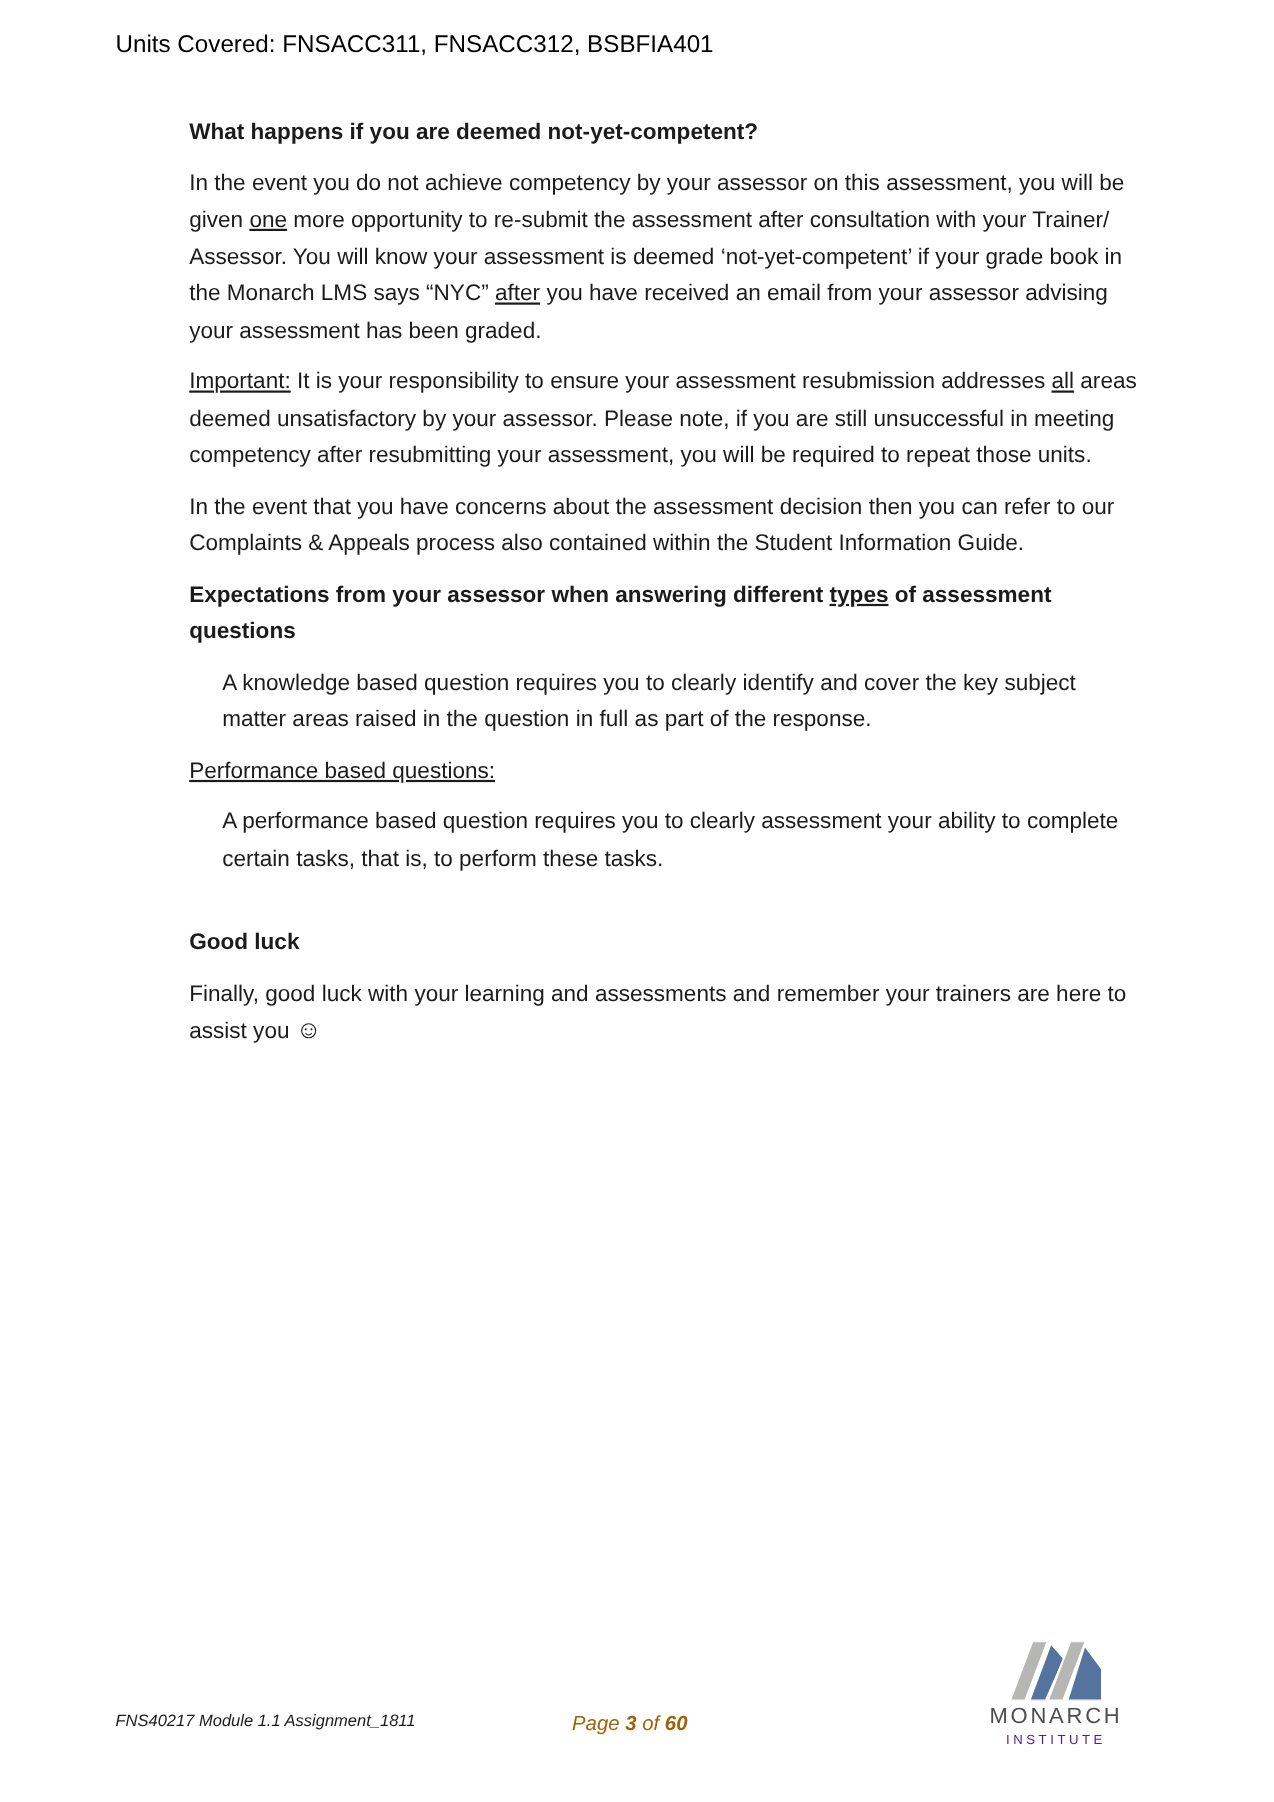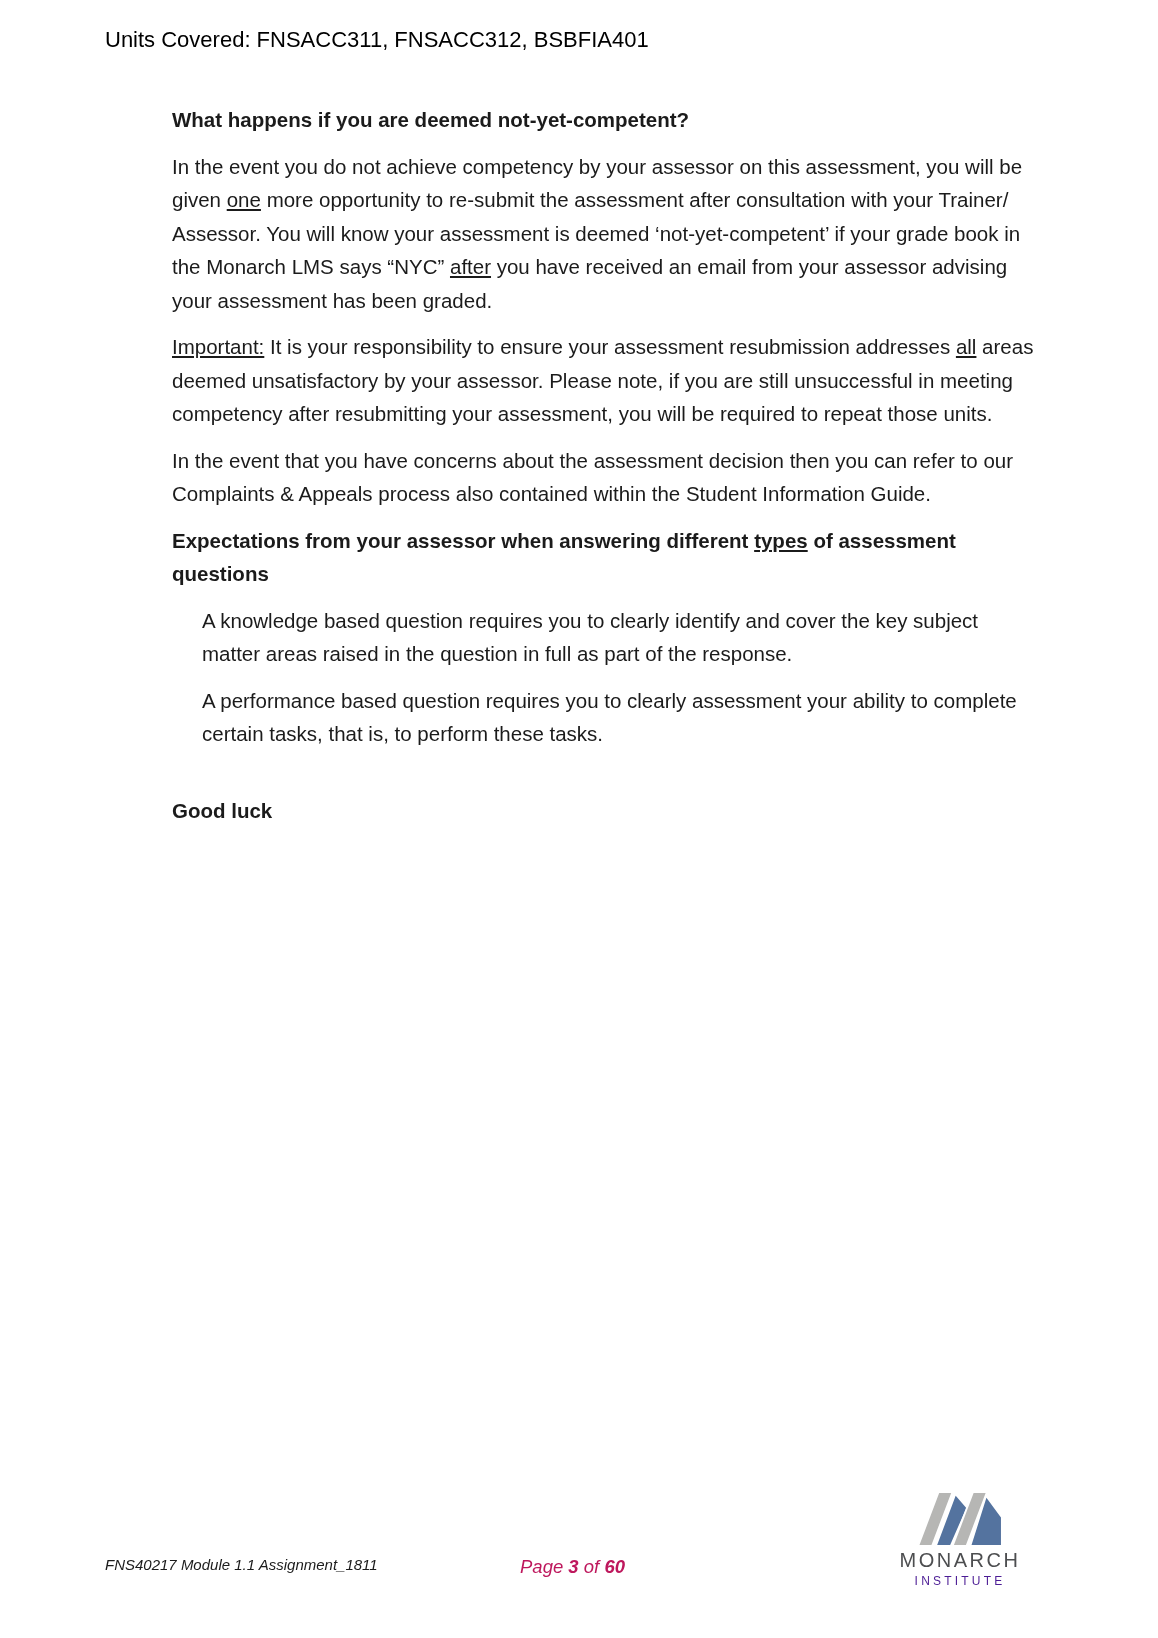--- a/index.html
+++ b/index.html
@@ -43,21 +43,21 @@
     font-size: 15px;
     color: #1b1b1b;
     white-space: nowrap;
   }
   .footer-page {
     position: absolute;
     left: 520px;
     top: 1556px;
     font-style: italic;
     font-size: 18.5px;
-    color: #be185d;
+    color: #a16207;
     white-space: nowrap;
   }
   .footer-page .b { font-weight: bold; }
   .logo {
     position: absolute;
     left: 878px;
     top: 1492px;
     width: 164px;
     text-align: center;
   }
@@ -88,25 +88,27 @@
 
   <p><span class="u">Important:</span><span> It is your responsibility to ensure your assessment resubmission addresses </span><span class="u">all</span><span> areas deemed unsatisfactory by your assessor. Please note, if you are still unsuccessful in meeting competency after resubmitting your assessment, you will be required to repeat those units.</span></p>
 
   <p>In the event that you have concerns about the assessment decision then you can refer to our Complaints &amp; Appeals process also contained within the Student Information Guide.</p>
 
   <p class="h"><span>Expectations from your assessor when answering different </span><span class="u">types</span><span> of assessment questions</span></p>
 
 
   <p class="indent">A knowledge based question requires you to clearly identify and cover the key subject matter areas raised in the question in full as part of the response.</p>
 
+  <p><span class="u">Performance based questions:</span></p>
 
   <p class="indent">A performance based question requires you to clearly assessment your ability to complete certain tasks, that is, to perform these tasks.</p>
 
   <p class="h goodluck">Good luck</p>
 
+  <p><span>Finally, good luck with your learning and assessments and remember your trainers are here to assist you </span><span class="smiley">☺</span></p>
 
 </div>
 
 <div class="logo">
   <svg viewBox="0 0 100 58" aria-hidden="true">
     <polygon points="24,58 45,2 58,17 40,58" stroke="#ffffff" stroke-width="2" fill="#54739f"></polygon>
     <polygon points="5,58 27,0 42,0 20,58" stroke="#ffffff" stroke-width="2" fill="#b6b6b4"></polygon>
     <polygon points="61,58 78,4 95,27 95,58" stroke="#ffffff" stroke-width="2" fill="#54739f"></polygon>
     <polygon points="42,58 64,0 79,0 57,58" stroke="#ffffff" stroke-width="2" fill="#b6b6b4"></polygon>
   </svg>

